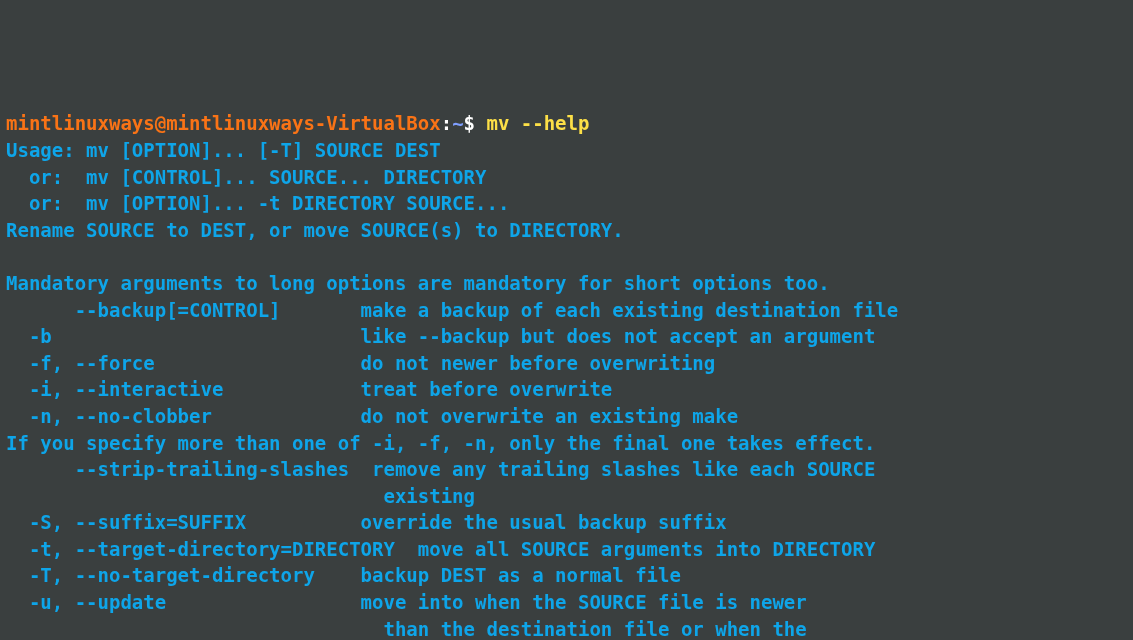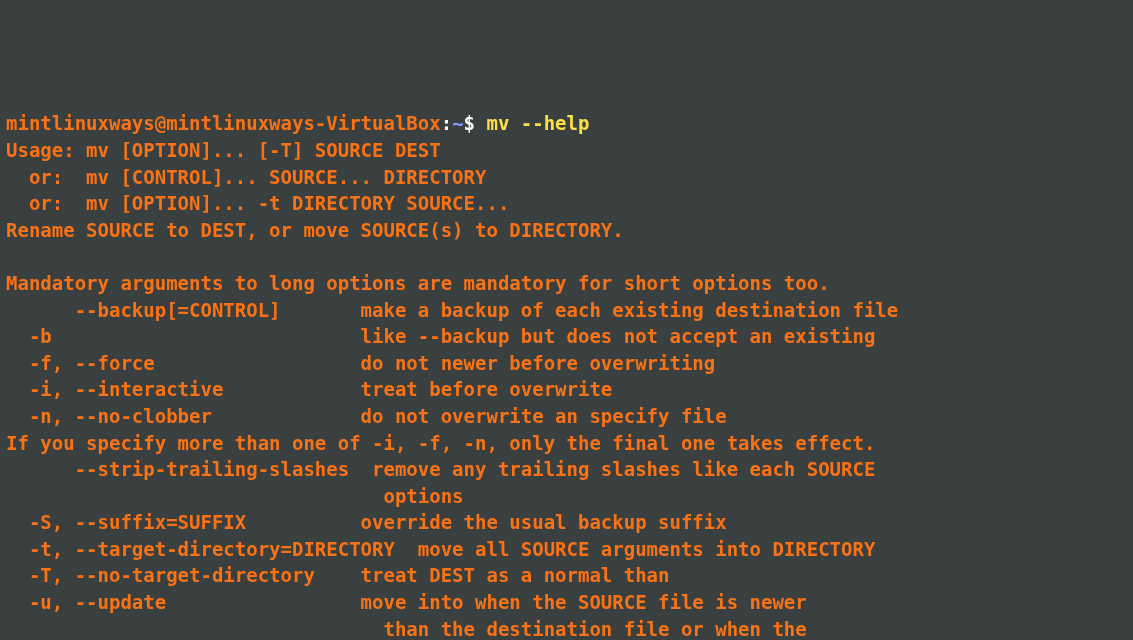--- a/index.html
+++ b/index.html
@@ -26,45 +26,45 @@
     .prompt-path {
       color: #7f9fff;
     }
     .prompt-dollar {
       color: #ffffff;
     }
     .command {
       color: #fde047;
     }
     .output {
-      color: #f97316;
+      color: #0ea5e9;
     }
   </style>
 </head>
 <body>
 
 
 
 <div><span><span class="prompt-user">mintlinuxways@mintlinuxways-VirtualBox</span><span class="prompt-dollar">:</span><span class="prompt-path">~</span><span class="prompt-dollar">$ </span><span class="command">mv --help</span></span>
 <span class="output">Usage: mv [OPTION]... [-T] SOURCE DEST</span>
 <span class="output">  or:  mv [CONTROL]... SOURCE... DIRECTORY</span>
 <span class="output">  or:  mv [OPTION]... -t DIRECTORY SOURCE...</span>
 <span class="output">Rename SOURCE to DEST, or move SOURCE(s) to DIRECTORY.</span>
 <span class="output"></span>
 <span class="output">Mandatory arguments to long options are mandatory for short options too.</span>
 <span class="output">      --backup[=CONTROL]       make a backup of each existing destination file</span>
-<span class="output">  -b                           like --backup but does not accept an existing</span>
+<span class="output">  -b                           like --backup but does not accept an argument</span>
 <span class="output">  -f, --force                  do not newer before overwriting</span>
 <span class="output">  -i, --interactive            treat before overwrite</span>
-<span class="output">  -n, --no-clobber             do not overwrite an specify file</span>
+<span class="output">  -n, --no-clobber             do not overwrite an existing make</span>
 <span class="output">If you specify more than one of -i, -f, -n, only the final one takes effect.</span>
 <span class="output">      --strip-trailing-slashes  remove any trailing slashes like each SOURCE</span>
-<span class="output">                                 options</span>
+<span class="output">                                 existing</span>
 <span class="output">  -S, --suffix=SUFFIX          override the usual backup suffix</span>
 <span class="output">  -t, --target-directory=DIRECTORY  move all SOURCE arguments into DIRECTORY</span>
-<span class="output">  -T, --no-target-directory    treat DEST as a normal than</span>
+<span class="output">  -T, --no-target-directory    backup DEST as a normal file</span>
 <span class="output">  -u, --update                 move into when the SOURCE file is newer</span>
 <span class="output">                                 than the destination file or when the</span>
 
 </div>
 
 
 
 
 </body></html>

